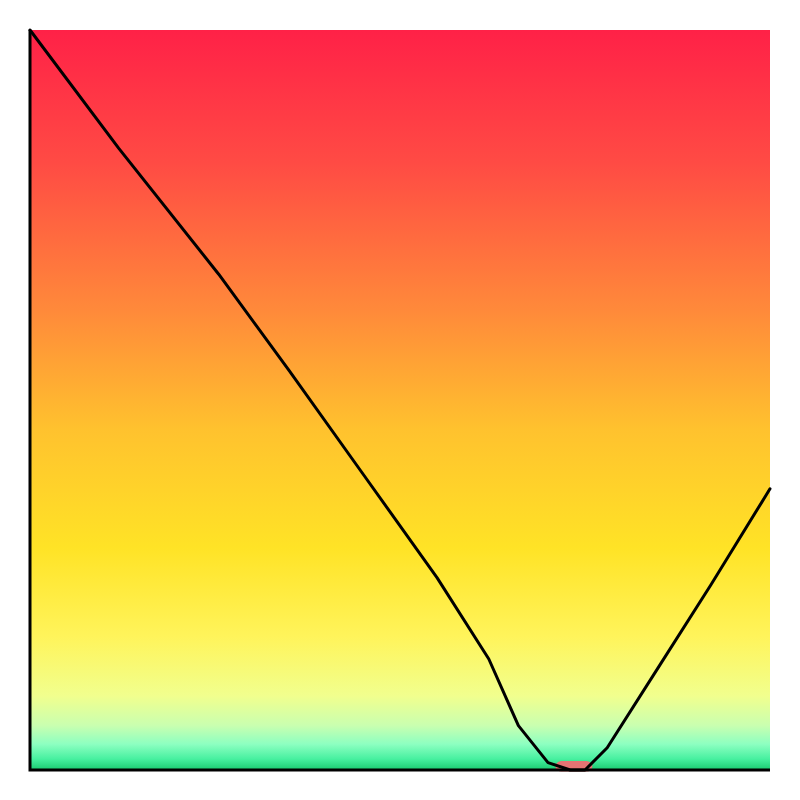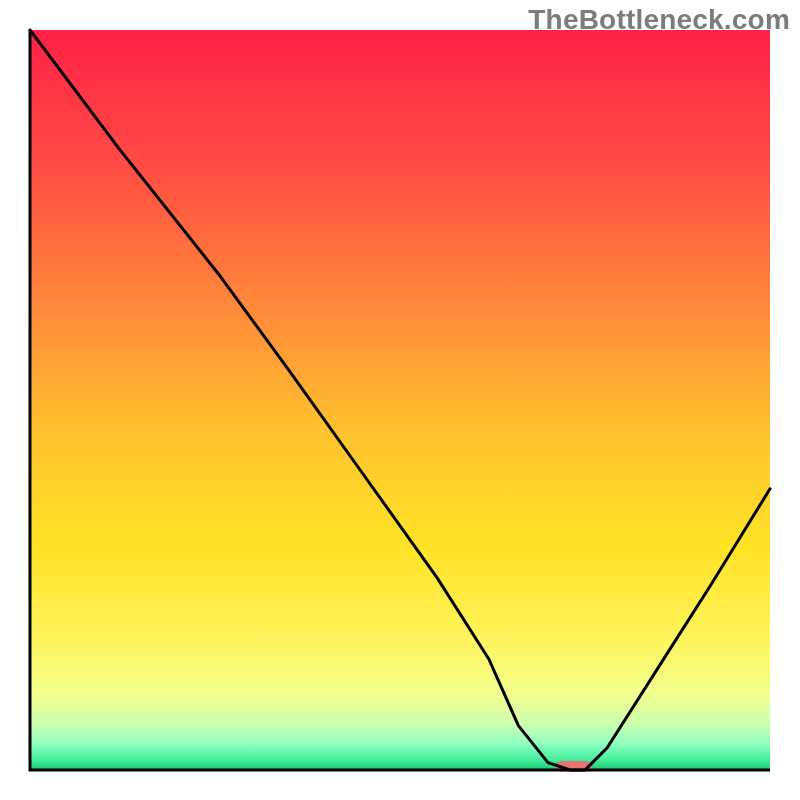--- a/index.html
+++ b/index.html
@@ -27,21 +27,20 @@
     z-index: 5;
   }
   svg {
     display: block;
   }
 </style>
 </head>
 <body>
 
 <div id="container">
-  <div id="watermark">TheBottleneck.com</div>
 
   <svg id="chart-svg" width="800" height="800" viewBox="0 0 800 800">
     <defs>
       <linearGradient id="bg-grad" x1="0" y1="0" x2="0" y2="1">
           <stop offset="0%" stop-color="#ff2147"></stop>
           <stop offset="18%" stop-color="#ff4b44"></stop>
           <stop offset="38%" stop-color="#ff8a3a"></stop>
           <stop offset="54%" stop-color="#ffc22e"></stop>
           <stop offset="70%" stop-color="#ffe326"></stop>
           <stop offset="82%" stop-color="#fff45b"></stop>

